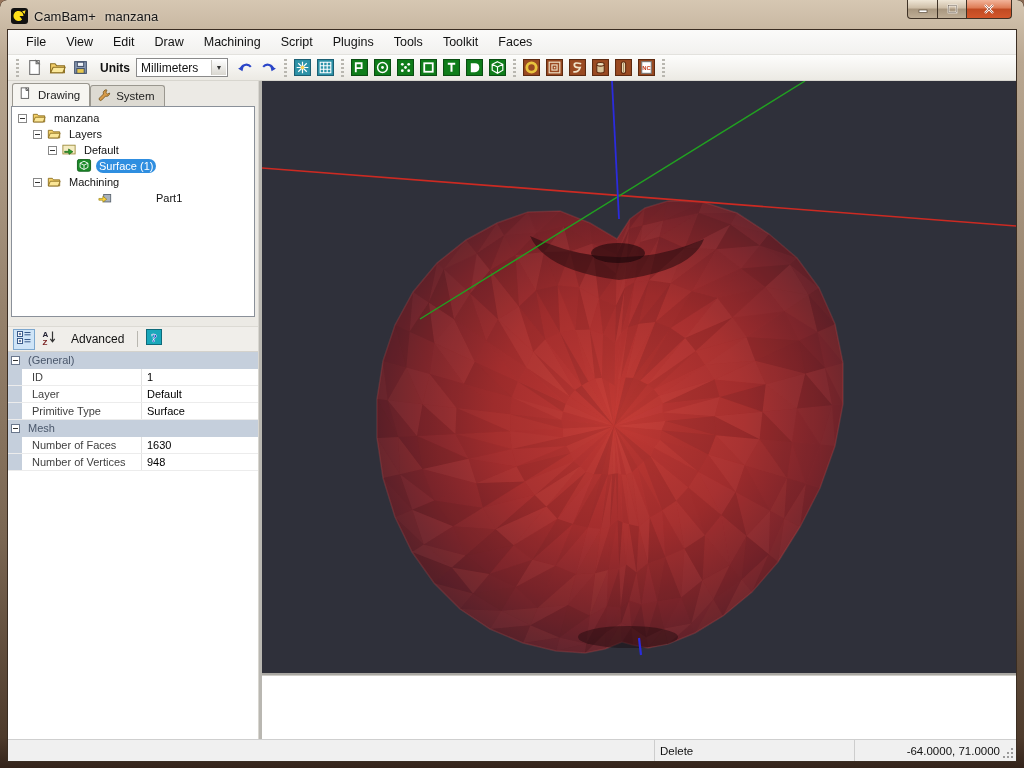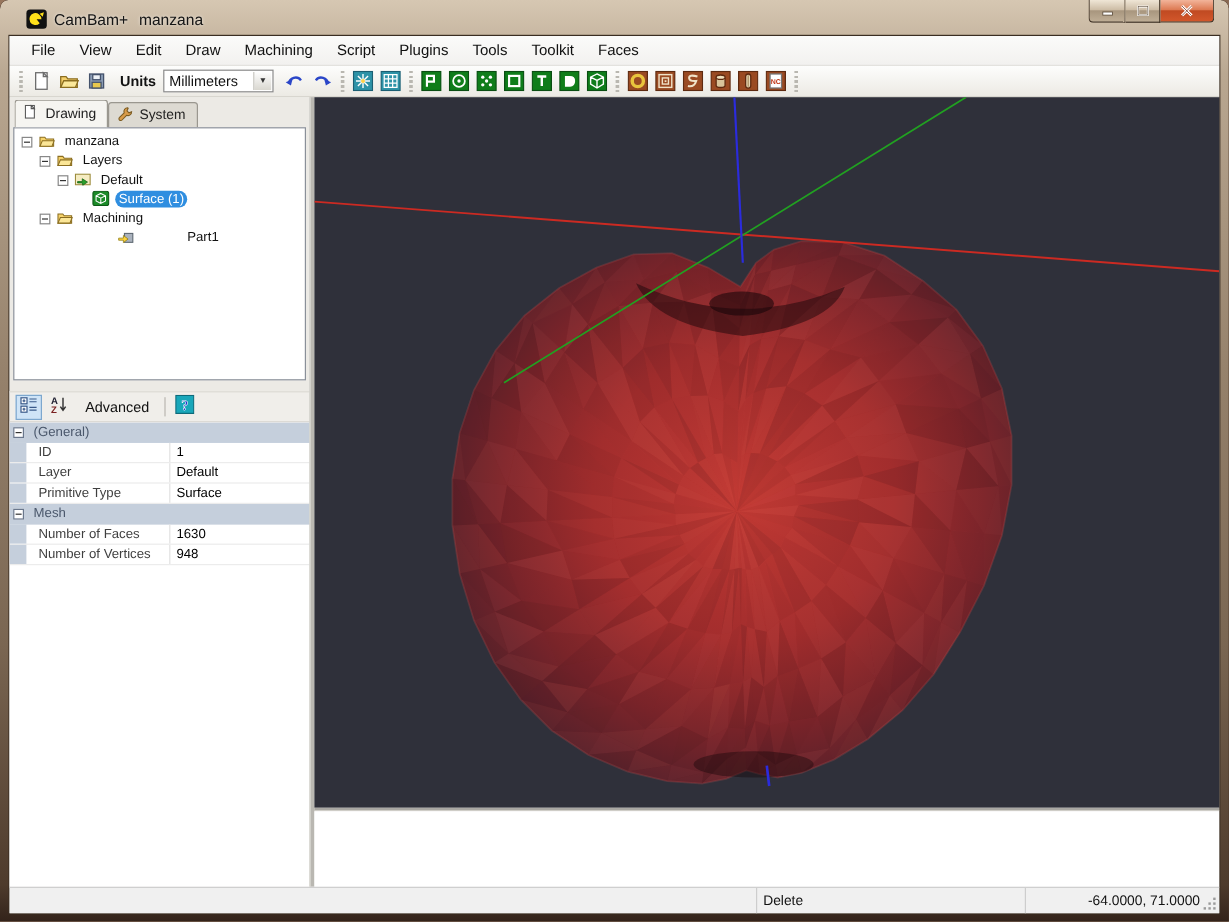--- a/index.html
+++ b/index.html
@@ -11,21 +11,21 @@
     border-radius:7px 7px 0 0;overflow:hidden;
     box-shadow:0 0 0 1px #2a1c14 inset;}
   
   .frame{position:absolute;inset:0;border-radius:7px 7px 0 0;
     background:linear-gradient(#d6c7b2,#b9a791 8%,#96826c 40%,#7a6652 70%,#4e3b2c 96%,#33231a);}
   .client{position:absolute;left:8px;right:8px;top:30px;bottom:7px;
     display:flex;flex-direction:column;background:#f0efec;
     box-shadow:0 0 0 1px #3a2d22;}
 
   
-  .titlebar{position:absolute;left:11px;right:0;top:0;height:30px;display:flex;align-items:center;}
+  .titlebar{position:absolute;left:0;right:0;top:0;height:30px;display:flex;align-items:center;}
   .app-icon{width:17px;height:16px;margin:2px 6px 0 11px;position:relative;background:#111;
     border-radius:3px;flex:0 0 auto;}
   .app-icon svg{position:absolute;inset:0;}
   .title-text{font-size:13px;color:#151515;margin-top:2px;
     text-shadow:0 0 3px rgba(255,255,255,.7);white-space:pre;}
   .title-doc{margin-left:9px;}
   .winbtns{position:absolute;right:12px;top:0;display:flex;}
   .winbtn{height:19px;border:1px solid #3f3226;border-top:none;display:flex;align-items:center;
     justify-content:center;background:linear-gradient(#efe6d6,#cdbda6 45%,#a8967e 50%,#bfae96);}
   .winbtn.min{width:31px;border-radius:0 0 0 4px;}
@@ -100,21 +100,21 @@
   .cat-exp{margin:0 4px 0 3px;}
   .cat-exp .expander{border-color:#6a778c;}
   .prow .strip{width:14px;background:#c5cfdc;flex:0 0 auto;}
   .pname{width:120px;flex:0 0 auto;display:flex;align-items:center;padding-left:10px;color:#3f3f3f;
     border-right:1px solid #e2e2e2;overflow:hidden;white-space:nowrap;}
   .pval{flex:1;display:flex;align-items:center;padding-left:5px;color:#000;white-space:nowrap;}
   .prow.bold .pname,.prow.bold .pval{font-weight:bold;color:#000;}
 
   
   .statusbar{height:22px;flex:0 0 auto;background:#f0f0f0;border-top:1px solid #cfcfcf;
-    display:flex;align-items:stretch;font-size:11.5px;color:#111;gap:24px;}
+    display:flex;align-items:stretch;font-size:11.5px;color:#111;}
   .sb-cell{display:flex;align-items:center;padding:0 5px;}
   .sb-left{flex:1;}
   .sb-mid{width:200px;border-left:1px solid #cdcdcd;flex:0 0 auto;}
   .sb-right{width:162px;border-left:1px solid #cdcdcd;flex:0 0 auto;justify-content:flex-end;
     padding-right:16px;position:relative;}
   .grip-corner{position:absolute;right:1px;bottom:1px;width:13px;height:13px;}
 </style>
 </head>
 <body>
 

